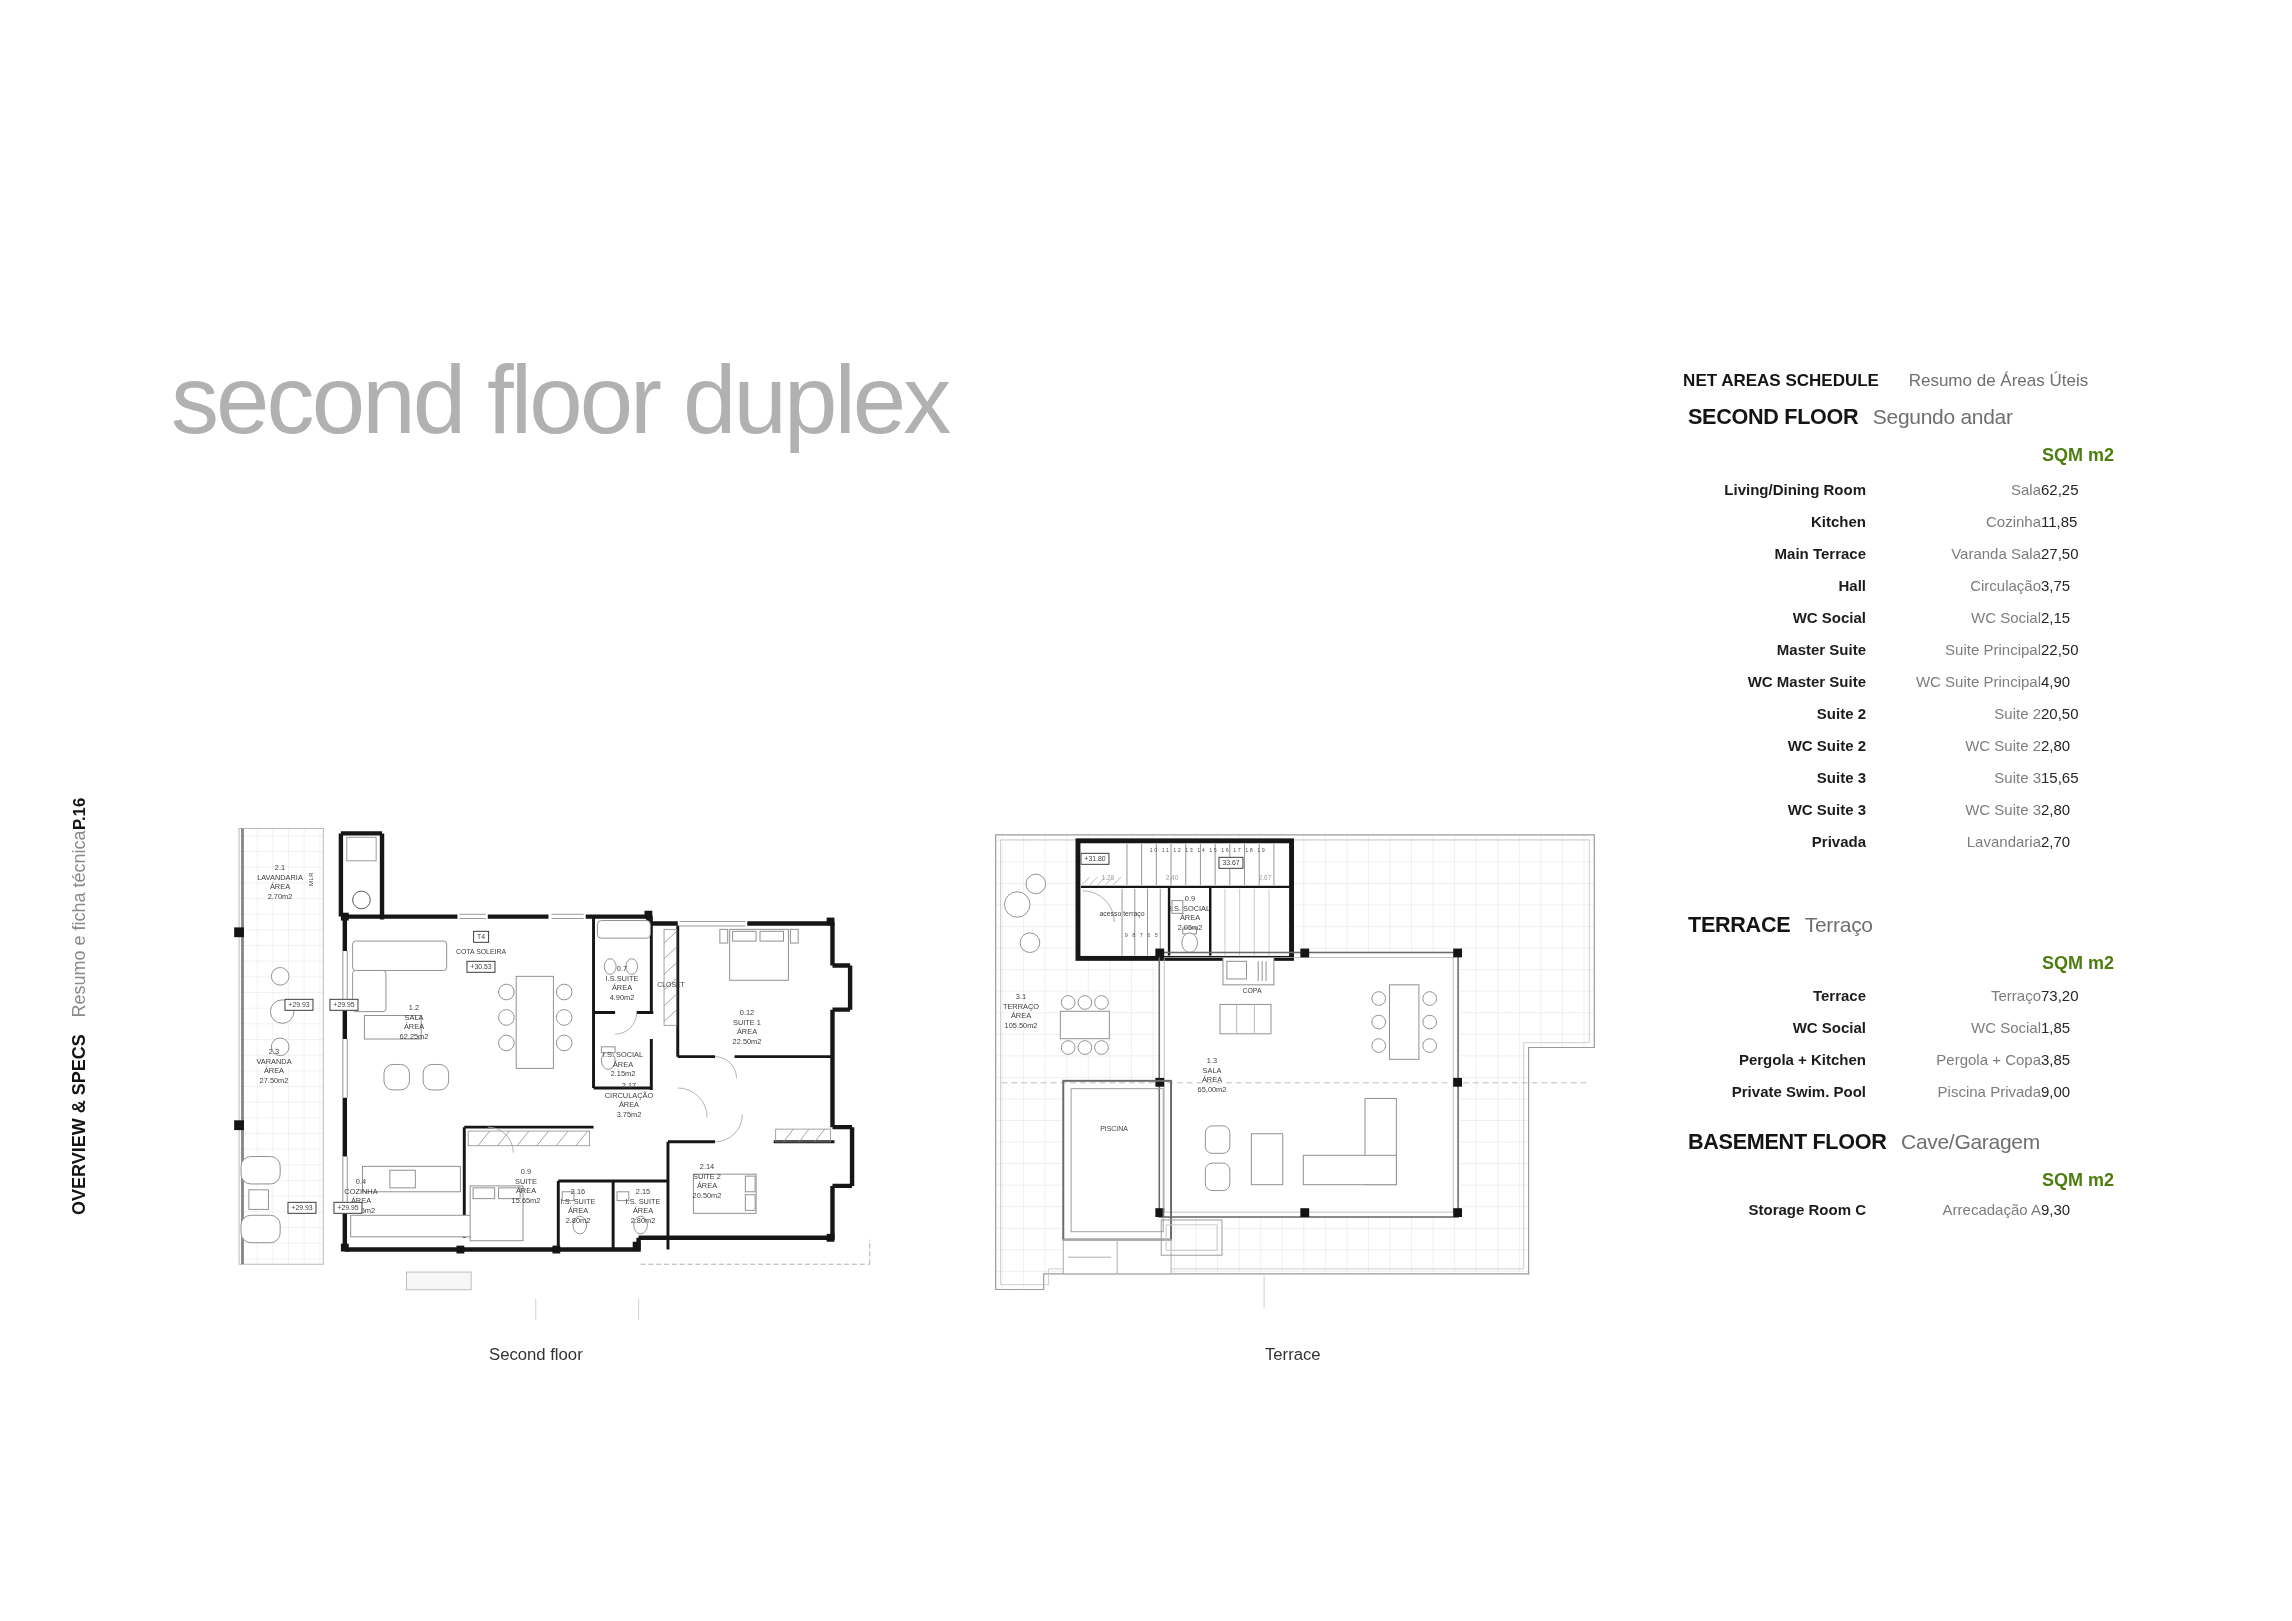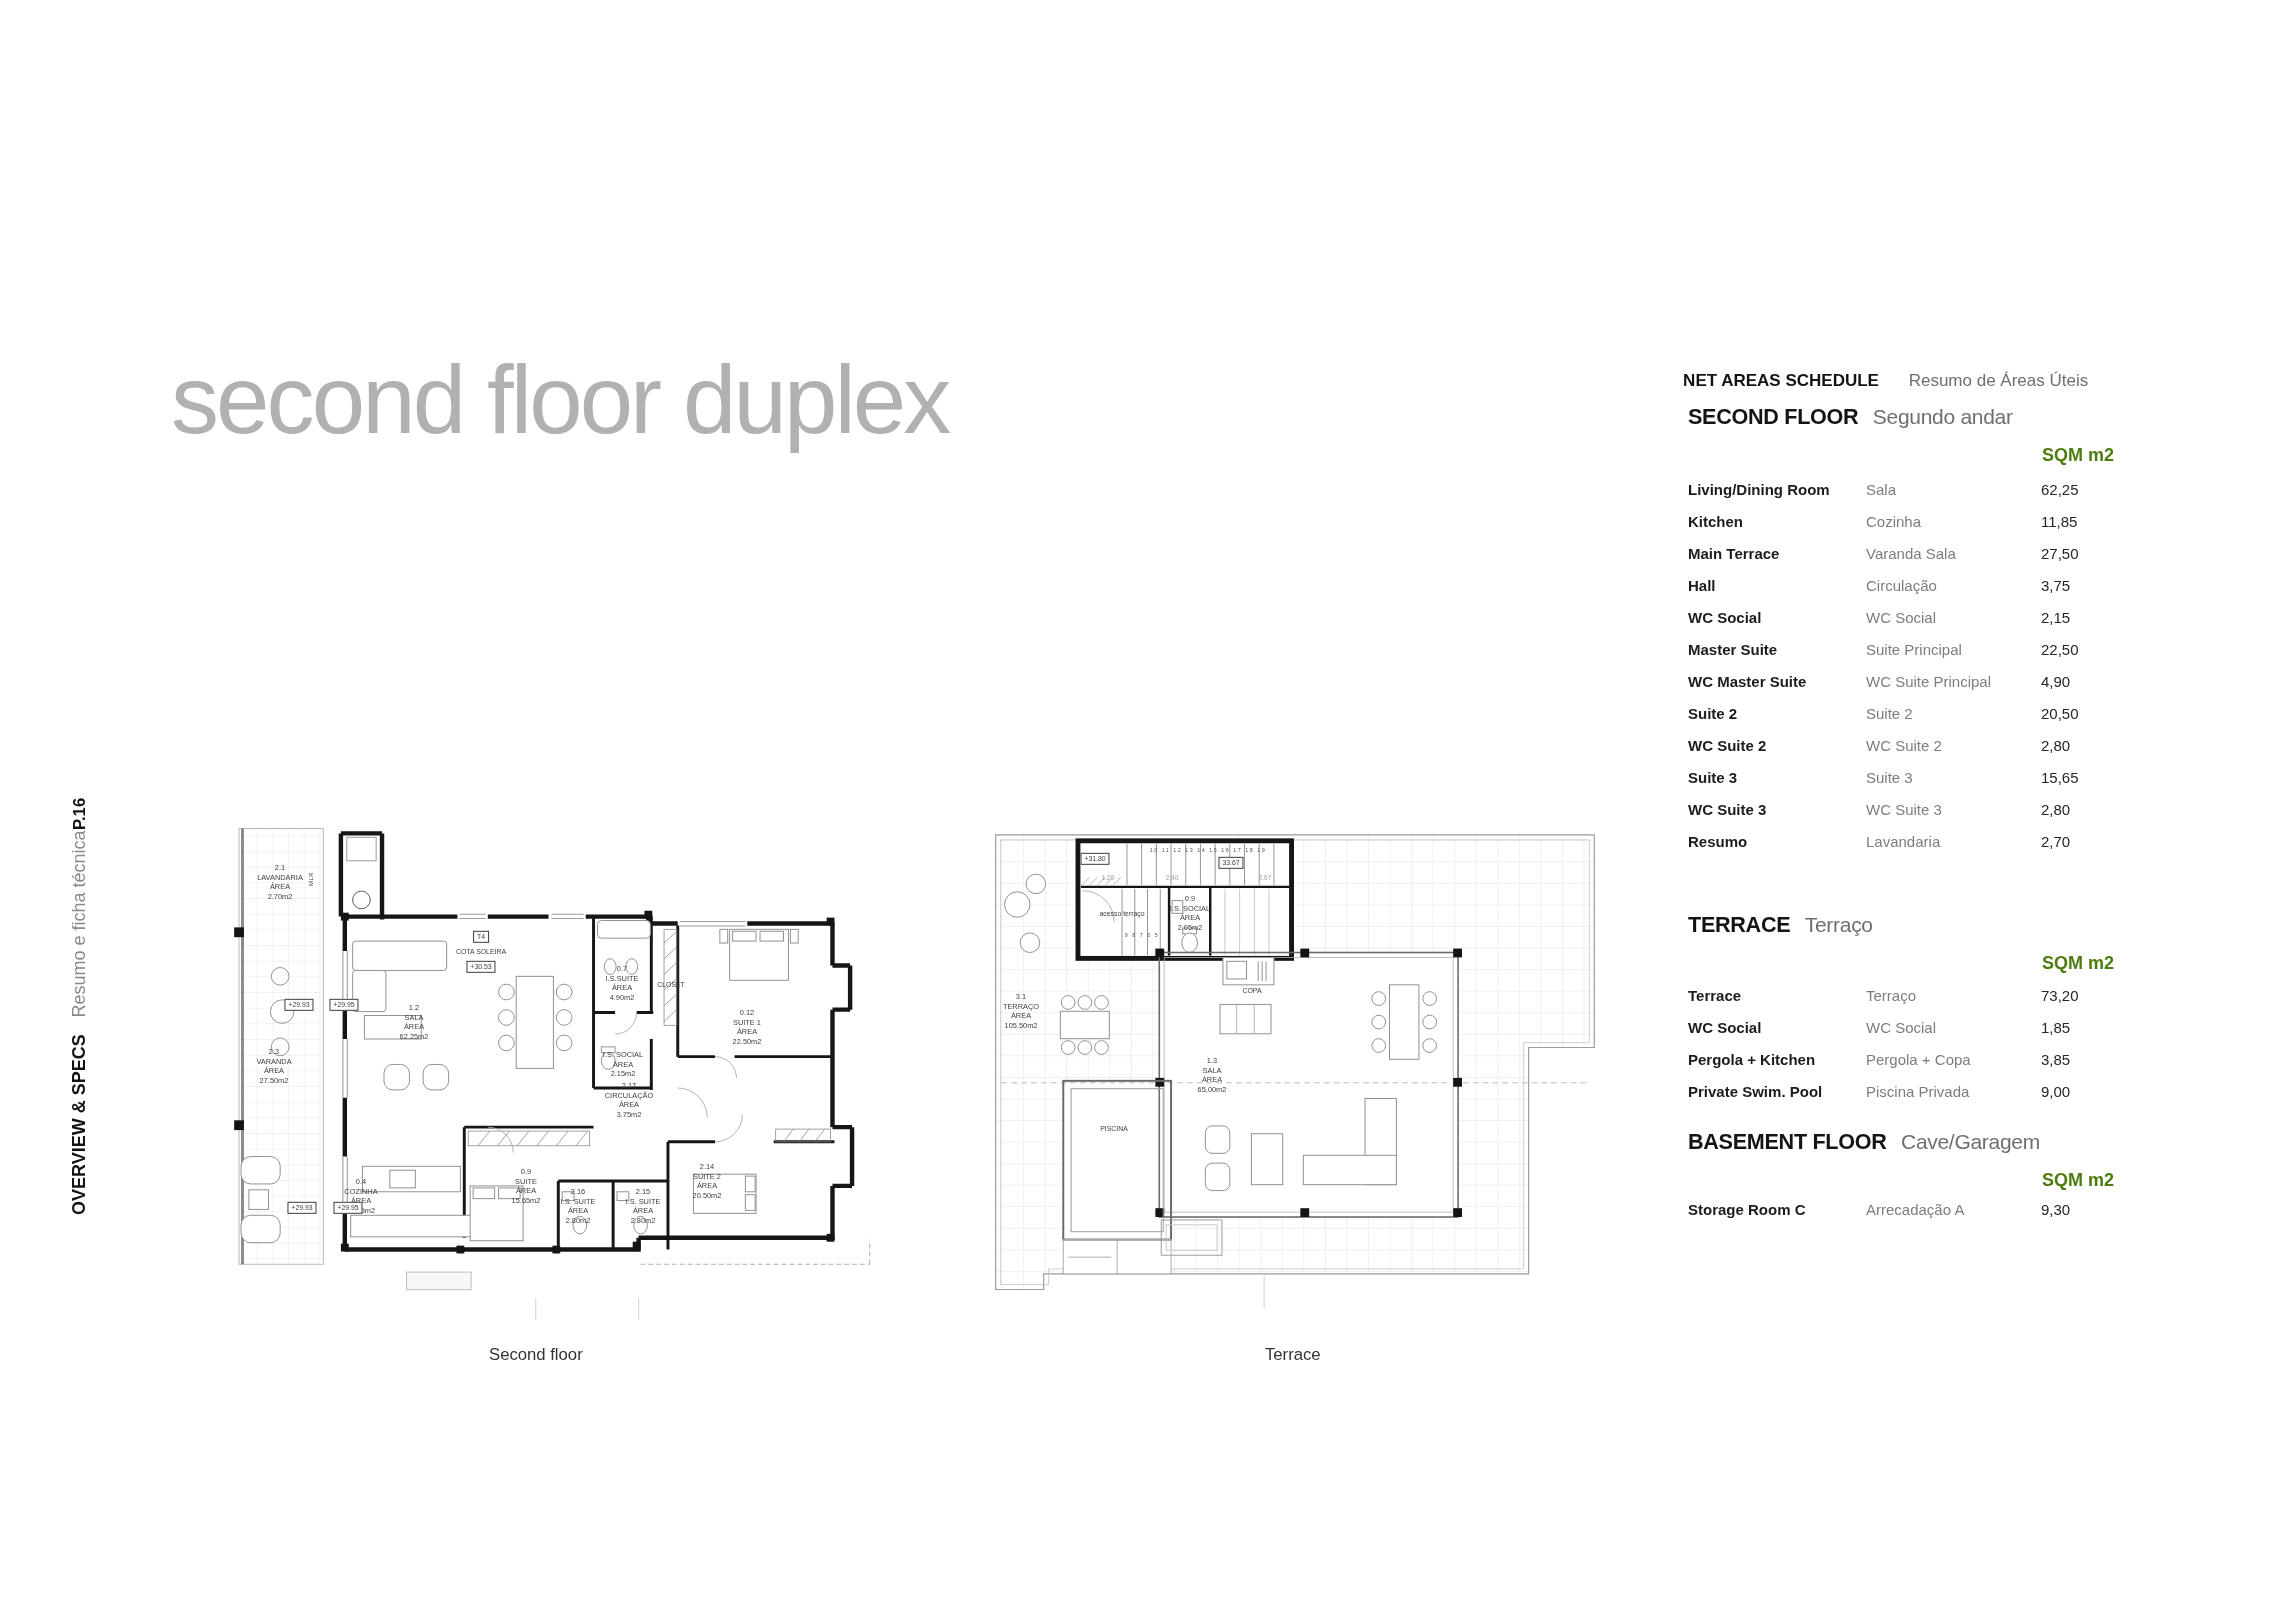--- a/index.html
+++ b/index.html
@@ -17,21 +17,21 @@
   .side .sb{font-weight:bold;color:#141414;}
   .side .sg{color:#8a8a8a;margin-left:11.8px;}
   
   .sched{position:absolute;left:1688px;top:371px;width:461px;color:#1c1c1c;}
   .shead{position:absolute;left:-4.9px;top:0;font-size:17px;font-weight:bold;color:#141414;white-space:nowrap;}
   .shead .h-pt{font-weight:normal;color:#6f6f6f;margin-left:25px;}
   .sect{position:absolute;font-size:21.6px;font-weight:bold;color:#141414;letter-spacing:-0.3px;white-space:nowrap;}
   .sect .pt{font-weight:normal;color:#6f6f6f;margin-left:8.8px;font-size:21px;}
   .sqm{position:absolute;left:354px;font-size:18px;font-weight:bold;color:#4d7c0f;}
   .rows{position:absolute;left:0;width:461px;}
-  .trow{display:flex;align-items:center;height:32px;font-size:15px;}
+  .trow{display:flex;align-items:center;height:32px;font-size:15px;text-align:right;}
   .trow.tall{height:45px;}
   .c-en{flex:0 0 178px;font-weight:bold;color:#1c1c1c;}
   .c-pt{flex:0 0 175px;color:#7d7d7d;}
   .trow.tall .c-pt{white-space:pre-line;line-height:1.15;font-size:14.7px;}
   .c-val{color:#262626;}
   
   .plan{position:absolute;}
   .plan-left{left:225px;top:804px;width:647px;height:519px;}
   .plan-right{left:980px;top:818px;width:627px;height:510px;}
   .pl{position:absolute;transform:translate(-50%,-50%);font-size:7.4px;line-height:1.3;
@@ -391,21 +391,21 @@
           <span class="c-en">Suite 3</span>
           <span class="c-pt">Suite 3</span>
           <span class="c-val">15,65</span>
         </div>
       <div class="trow">
           <span class="c-en">WC Suite 3</span>
           <span class="c-pt">WC Suite 3</span>
           <span class="c-val">2,80</span>
         </div>
       <div class="trow">
-          <span class="c-en">Resumo</span>
+          <span class="c-en">Privada</span>
           <span class="c-pt">Lavandaria</span>
           <span class="c-val">2,70</span>
         </div>
     </div>
 
     <div class="sect" style="top:541px">
       <span>TERRACE</span>
       <span class="pt">Terraço</span>
     </div>
     <div class="sqm" style="top:582px">SQM m2</div>

